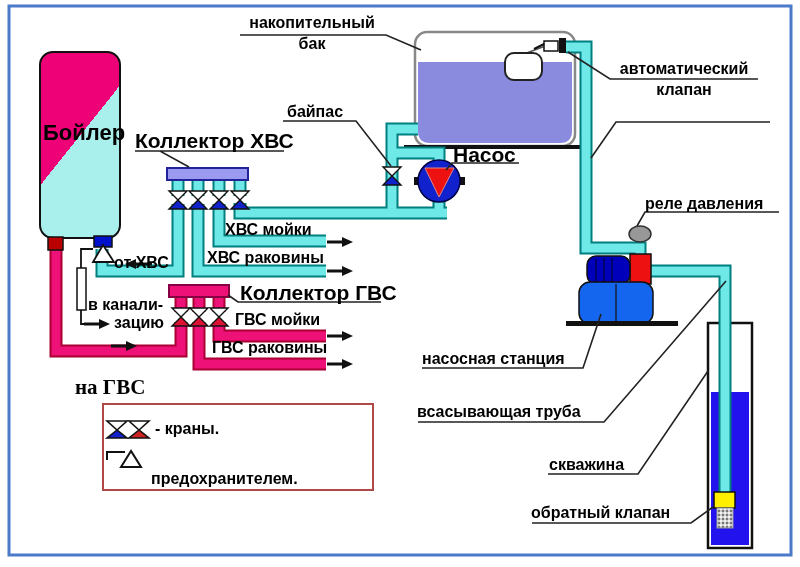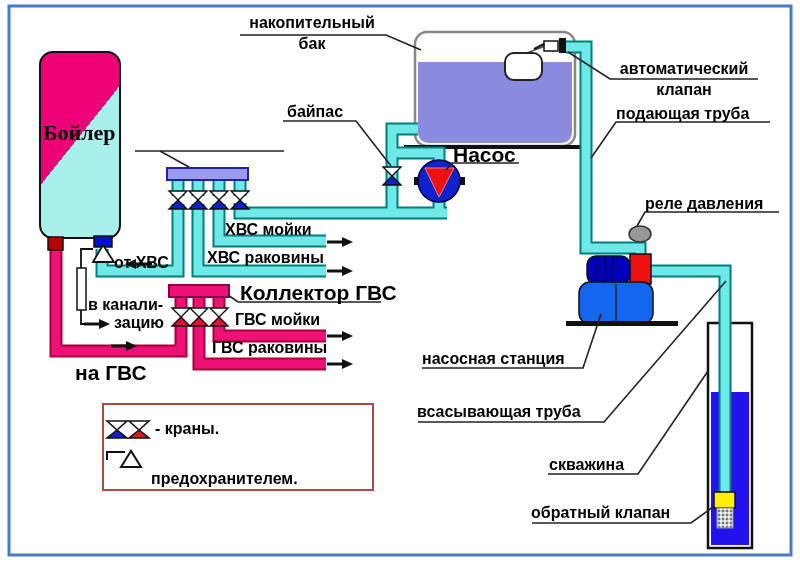--- a/index.html
+++ b/index.html
@@ -7,39 +7,39 @@
     position:relative;width:800px;height:567px;background:#ffffff;
     font-family:"Liberation Sans","DejaVu Sans",sans-serif;overflow:hidden;
   }
   .stage svg{position:absolute;left:0;top:0;}
   .lbl{
     position:absolute;font-weight:bold;color:#000;font-size:16px;
     white-space:nowrap;line-height:21px;letter-spacing:0;
   }
   .lbl.center{text-align:center;white-space:normal;}
   .sz21{font-size:21px;}
-  .sz22{font-size:22px;font-family:Liberation Serif, serif;}
+  .sz22{font-size:22px;}
   
   #lbl-boiler{left:43px;top:122px;}
   #lbl-storage{left:237px;top:12px;width:150px;}
   #lbl-bypass{left:287px;top:101px;}
   #lbl-collector-cold{left:135px;top:130px;}
   #lbl-pump{left:453px;top:144px;}
   #lbl-autovalve{left:607px;top:58px;width:154px;}
   #lbl-supply-pipe{left:616px;top:103px;}
   #lbl-cold-supply{left:252px;top:185px;}
   #lbl-cold-sinks{left:225px;top:219px;}
   #lbl-cold-basins{left:207px;top:247px;}
   #lbl-from-cold{left:114px;top:224px;margin-top:28px;}
   #lbl-sewer1{left:88px;top:294px;}
   #lbl-sewer2{left:114px;top:312px;}
   #lbl-collector-hot{left:240px;top:282px;}
   #lbl-hot-sinks{left:235px;top:309px;}
   #lbl-hot-basins{left:212px;top:337px;}
-  #lbl-to-hot{left:75px;top:362px;}
+  #lbl-to-hot{left:75px;top:377px;font-family:Liberation Serif, serif;}
   #lbl-relay{left:645px;top:193px;}
   #lbl-station{left:422px;top:348px;}
   #lbl-suction{left:417px;top:401px;}
   #lbl-well{left:549px;top:454px;}
   #lbl-well-check{left:531px;top:502px;}
   #lbl-legend-taps{left:155px;top:418px;}
   #lbl-legend-check1{left:147px;top:448px;}
   #lbl-legend-check2{left:151px;top:468px;}
   
   .pipe-cold-outer path{stroke:var(--pipe-cold-border,#007f7f);stroke-width:13;fill:none;stroke-linejoin:miter;}
@@ -278,26 +278,26 @@
     <polyline points="381,302 238,302 228,295"></polyline>
   </g>
 </svg>
 
   <div class="lbl sz22" id="lbl-boiler">Бойлер</div>
   <div class="lbl center" id="lbl-storage">
     <span style="display:block">накопительный</span>
     <span style="display:block">бак</span>
   </div>
   <div class="lbl" id="lbl-bypass">байпас</div>
+  <div class="lbl sz21" id="lbl-collector-cold">Коллектор ХВС</div>
   <div class="lbl sz21" id="lbl-pump">Насос</div>
   <div class="lbl center" id="lbl-autovalve">
     <span style="display:block">автоматический</span>
     <span style="display:block">клапан</span>
   </div>
-  <div class="lbl" id="lbl-supply-pipe">подающая труба</div>
   <div class="lbl" id="lbl-cold-sinks">ХВС мойки</div>
   <div class="lbl" id="lbl-cold-basins">ХВС раковины</div>
   <div class="lbl" id="lbl-from-cold">от ХВС</div>
   <div class="lbl" id="lbl-sewer1">в канали-</div>
   <div class="lbl" id="lbl-sewer2">зацию</div>
   <div class="lbl sz21" id="lbl-collector-hot">Коллектор ГВС</div>
   <div class="lbl" id="lbl-hot-sinks">ГВС мойки</div>
   <div class="lbl" id="lbl-hot-basins">ГВС раковины</div>
   <div class="lbl sz21" id="lbl-to-hot">на ГВС</div>
   <div class="lbl" id="lbl-relay">реле давления</div>

